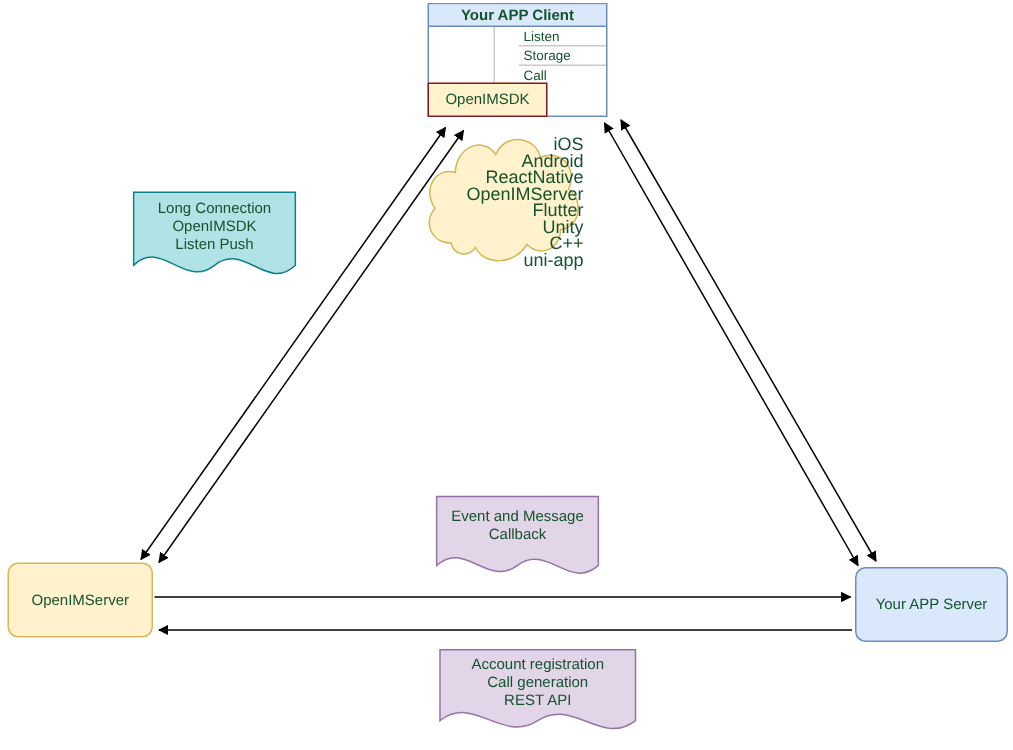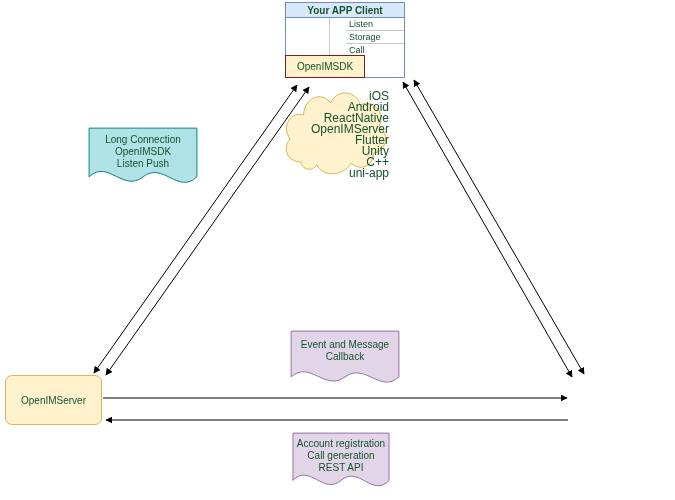--- a/index.html
+++ b/index.html
@@ -47,21 +47,21 @@
   .note-text{
     position:relative;text-align:center;font-size:10px;line-height:12px;
   }
   .note-text span{display:block;}
   .note-long{left:88px;top:127px;width:110px;height:68px;}
   .note-long .note-text{padding-top:7px;}
   .note-biz{left:514px;top:185px;width:108px;height:66px;}
   .note-biz .note-text{padding-top:20px;}
   .note-event{left:290px;top:330px;width:110px;height:64px;}
   .note-event .note-text{padding-top:9px;}
-  .note-rest{left:292px;top:432px;width:98px;height:66px;}
+  .note-rest{left:292px;top:432px;width:133px;height:66px;}
   .note-rest .note-text{padding-top:6px;}
 
   
   .server-box{
     position:absolute;box-sizing:border-box;border-radius:7px;
     text-align:center;font-size:10px;
     display:flex;align-items:center;justify-content:center;
   }
   .openim-server{
     left:5px;top:375px;width:97px;height:50px;
@@ -154,14 +154,17 @@
     <div class="note-text">
       <span>Account registration</span>
       <span>Call generation</span>
       <span>REST API</span>
     </div>
   </div>
 
   <div class="server-box openim-server">
     <span>OpenIMServer</span>
   </div>
+  <div class="server-box app-server">
+    <span>Your APP Server</span>
+  </div>
 
 </div>
 
 </body></html>

